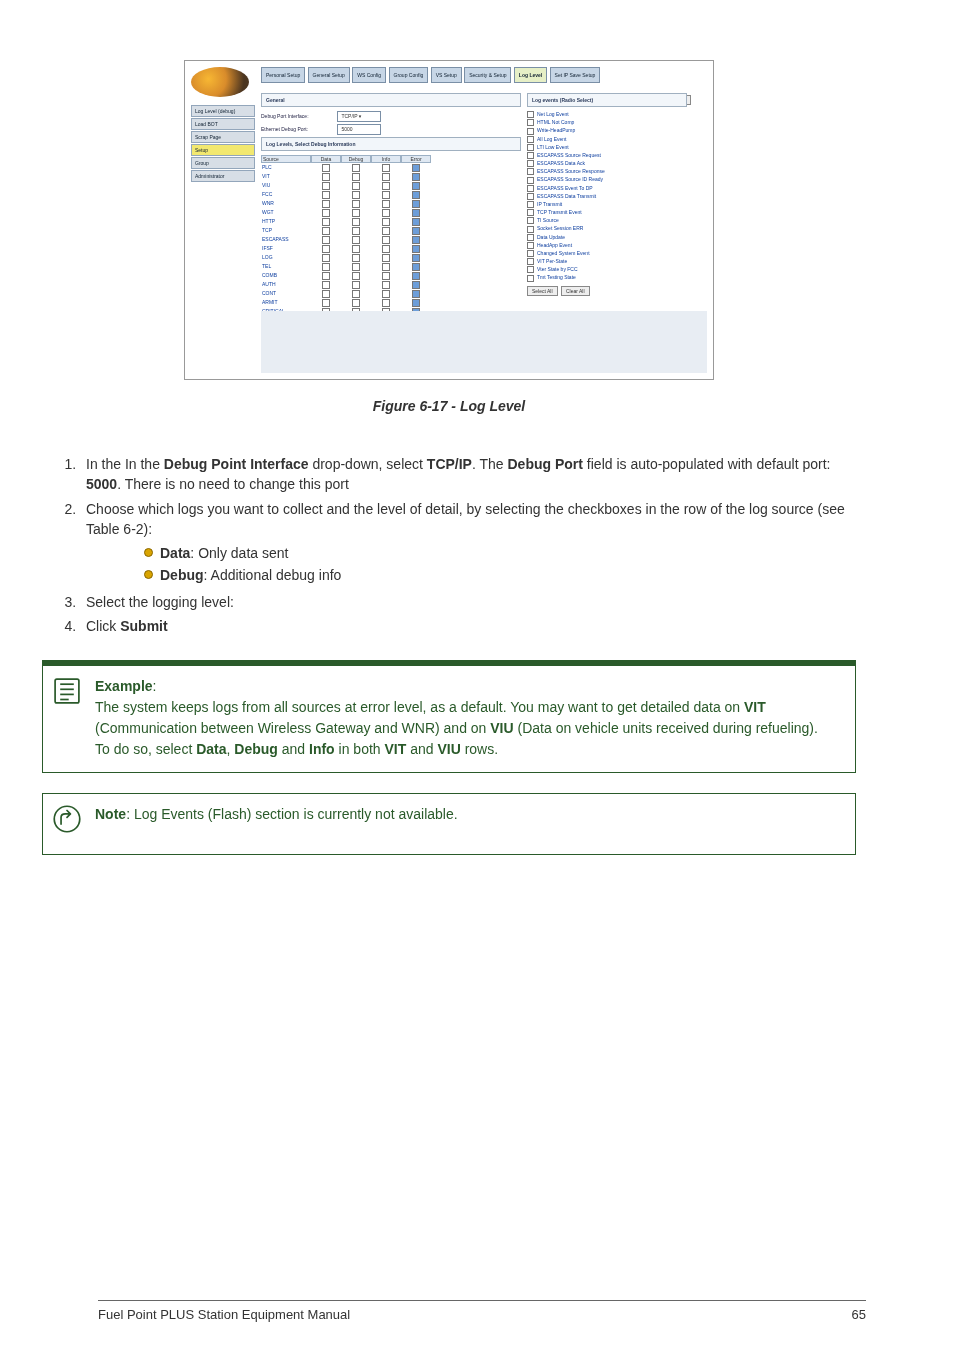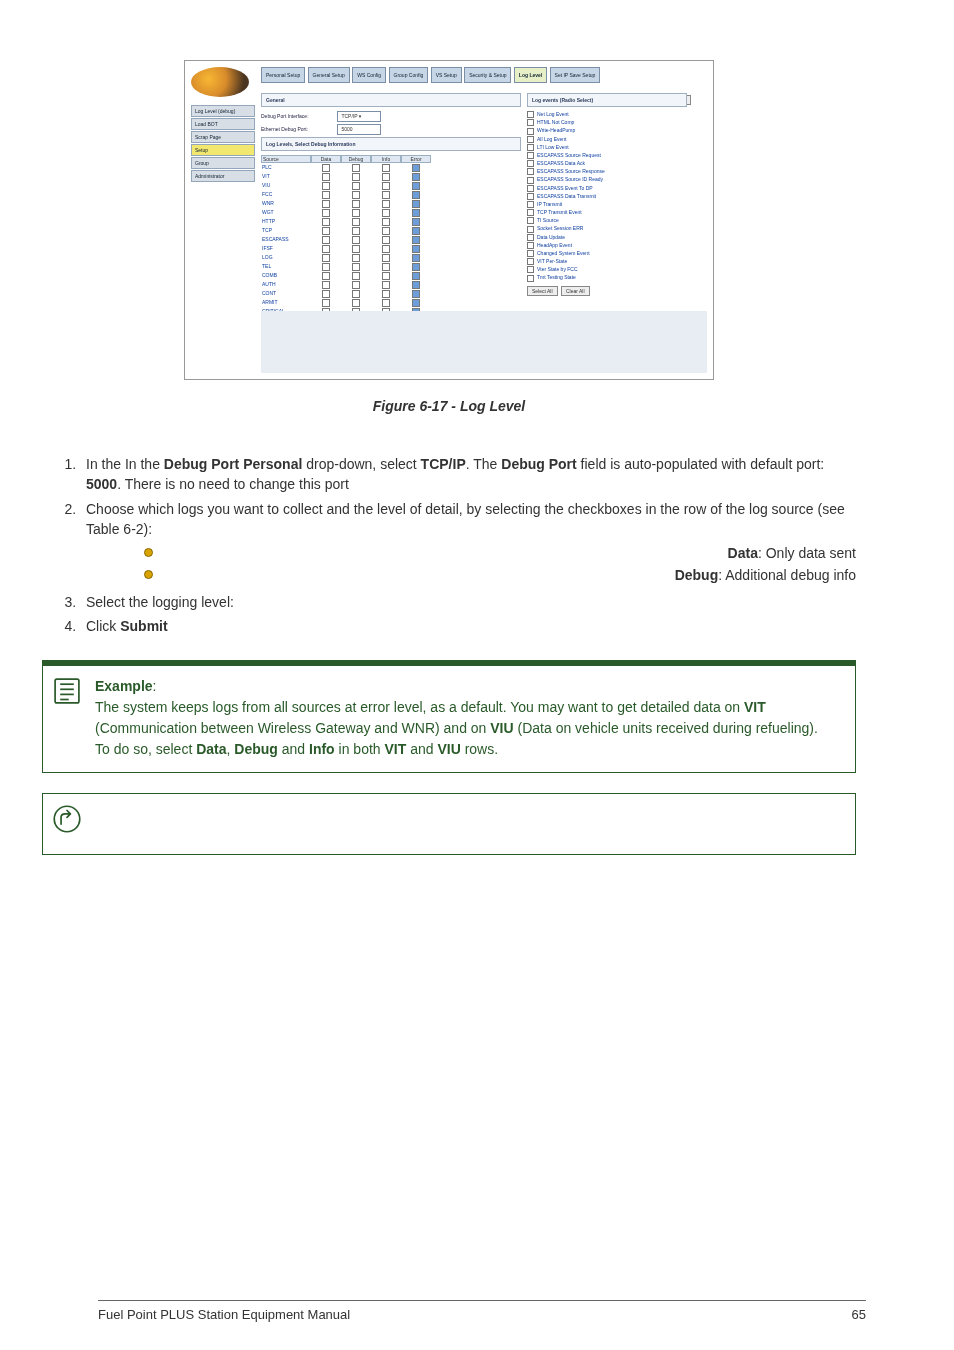--- a/index.html
+++ b/index.html
@@ -194,21 +194,20 @@
     line-height: 1.45;
   }
   ol.instructions > li {
     margin-bottom: 4px;
     padding-left: 6px;
   }
   ul.sub {
     list-style: none;
     margin: 4px 0 6px 0;
     padding-left: 58px;
-    text-align: right;
   }
   ul.sub li {
     position: relative;
     padding-left: 16px;
     margin: 2px 0;
   }
   ul.sub li::before {
     content: "";
     position: absolute;
     left: 0; top: 5px;
@@ -354,21 +353,21 @@
         </div>
       </div>
       <div class="below-gap"></div>
     </div>
   </div>
 
   <div class="figure-caption">Figure 6-17 - Log Level</div>
 
   <ol class="instructions">
     <li>
-      <span>In the In the </span><b>Debug Port Personal</b><span> drop-down, select </span><b>TCP/IP</b><span>. The </span><b>Debug Port</b><span> field is auto-populated with default port: </span><b>5000</b><span>. There is no need to change this port</span>
+      <span>In the In the </span><b>Debug Point Interface</b><span> drop-down, select </span><b>TCP/IP</b><span>. The </span><b>Debug Port</b><span> field is auto-populated with default port: </span><b>5000</b><span>. There is no need to change this port</span>
     </li>
     <li>
       <span>Choose which logs you want to collect and the level of detail, by selecting the checkboxes in the row of the log source (see Table 6-2):</span>
       <ul class="sub">
         <li><b>Data</b><span>: Only data sent</span></li>
         <li><b>Debug</b><span>: Additional debug info</span></li>
       </ul>
     </li>
     <li>
       <span>Select the logging level:</span>
@@ -395,20 +394,23 @@
     </div>
   </div>
 
   <div class="note-box">
     <div class="note-icon">
       <svg viewBox="0 0 40 40" fill="none" stroke="#2a5a2a" stroke-width="2">
         <circle cx="20" cy="20" r="15"></circle>
         <path d="M13 26 L13 18 Q13 14 18 14 L24 14 M24 14 L20 10 M24 14 L20 18" stroke-linecap="round" stroke-linejoin="round"></path>
       </svg>
     </div>
+    <div class="note-body">
+      <b>Note</b><span>: Log Events (Flash) section is currently not available.</span>
+    </div>
   </div>
 
   <div class="footer">
     <span>Fuel Point PLUS Station Equipment Manual</span>
     <span>65</span>
   </div>
 
 </div>
 
 </body></html>

